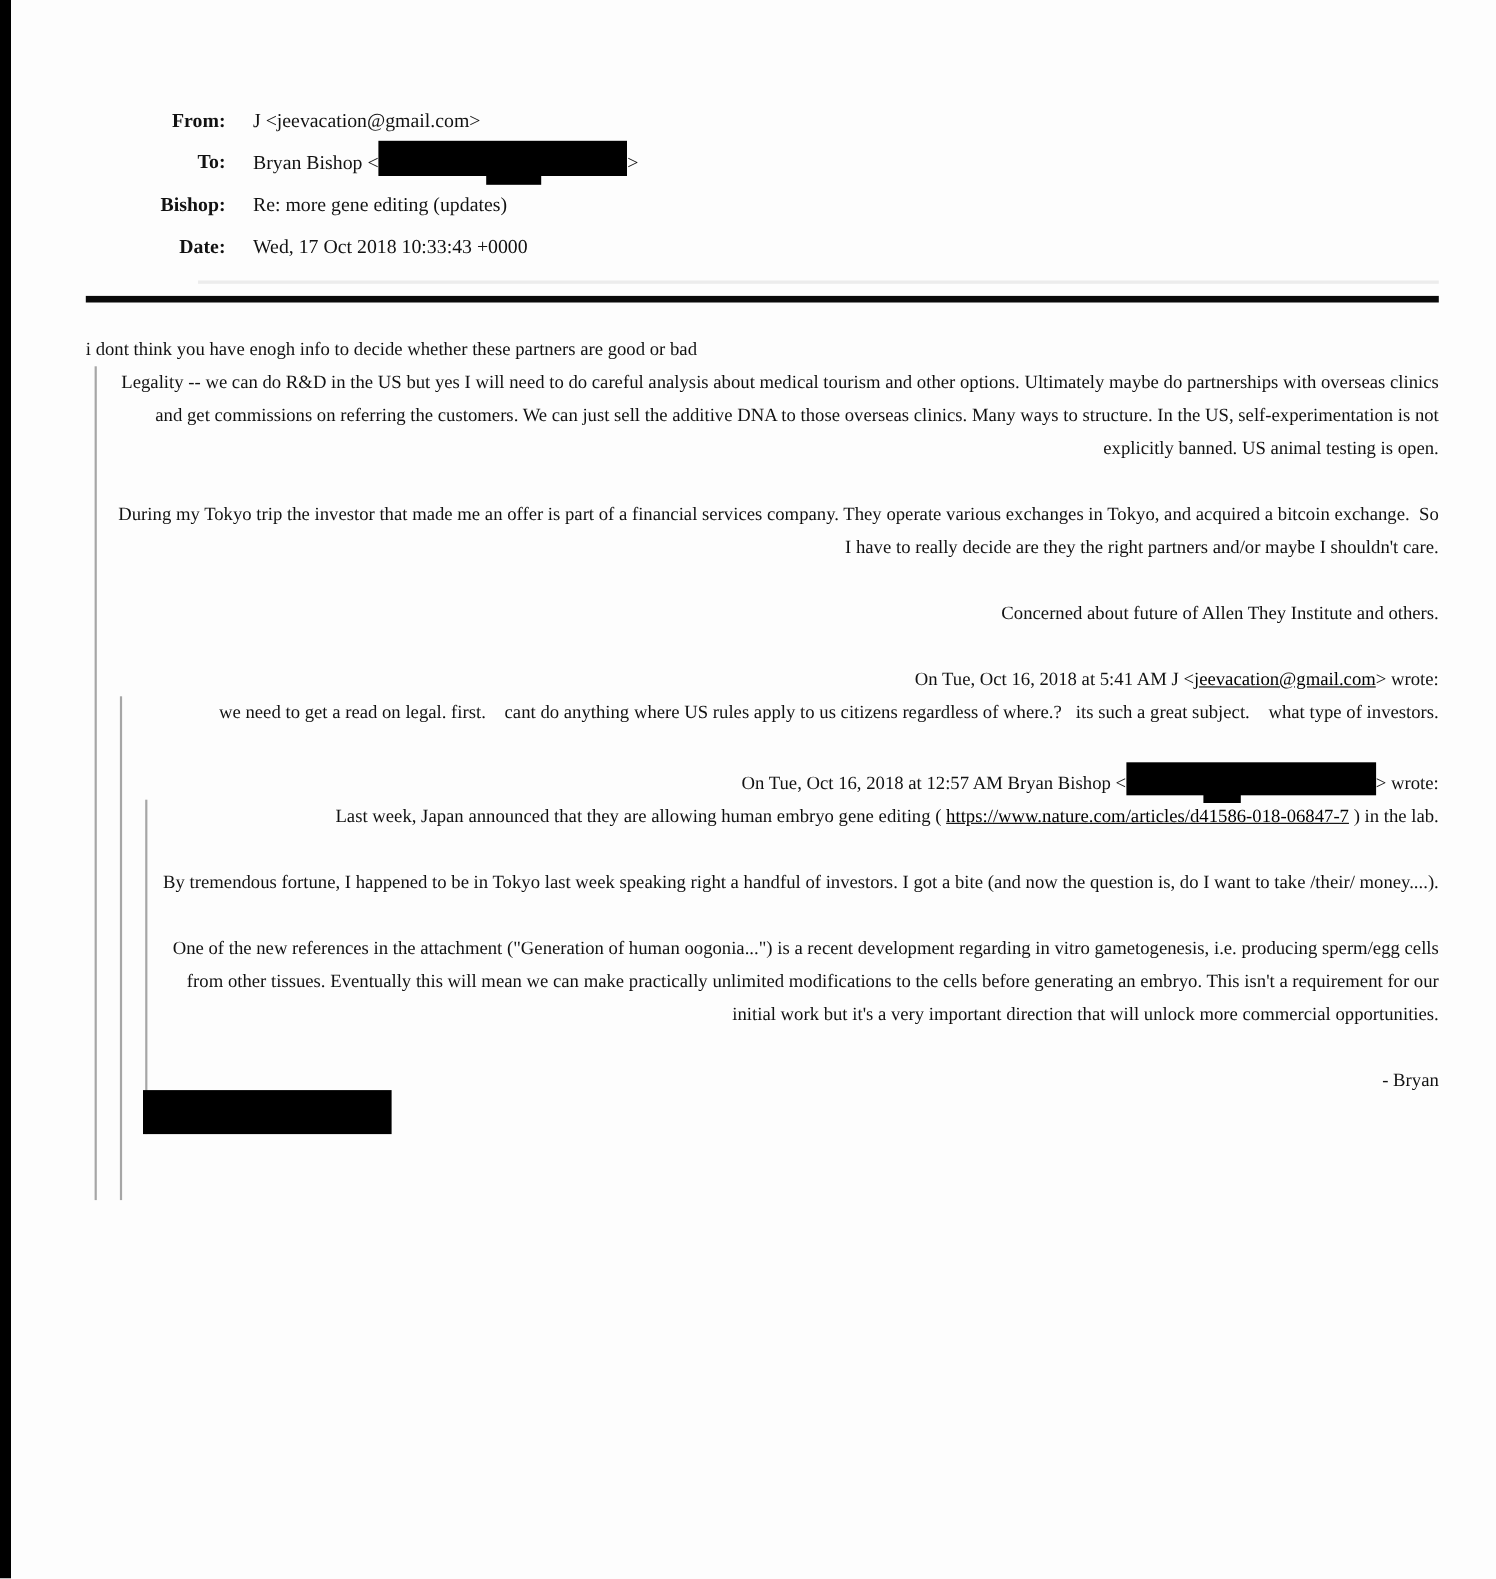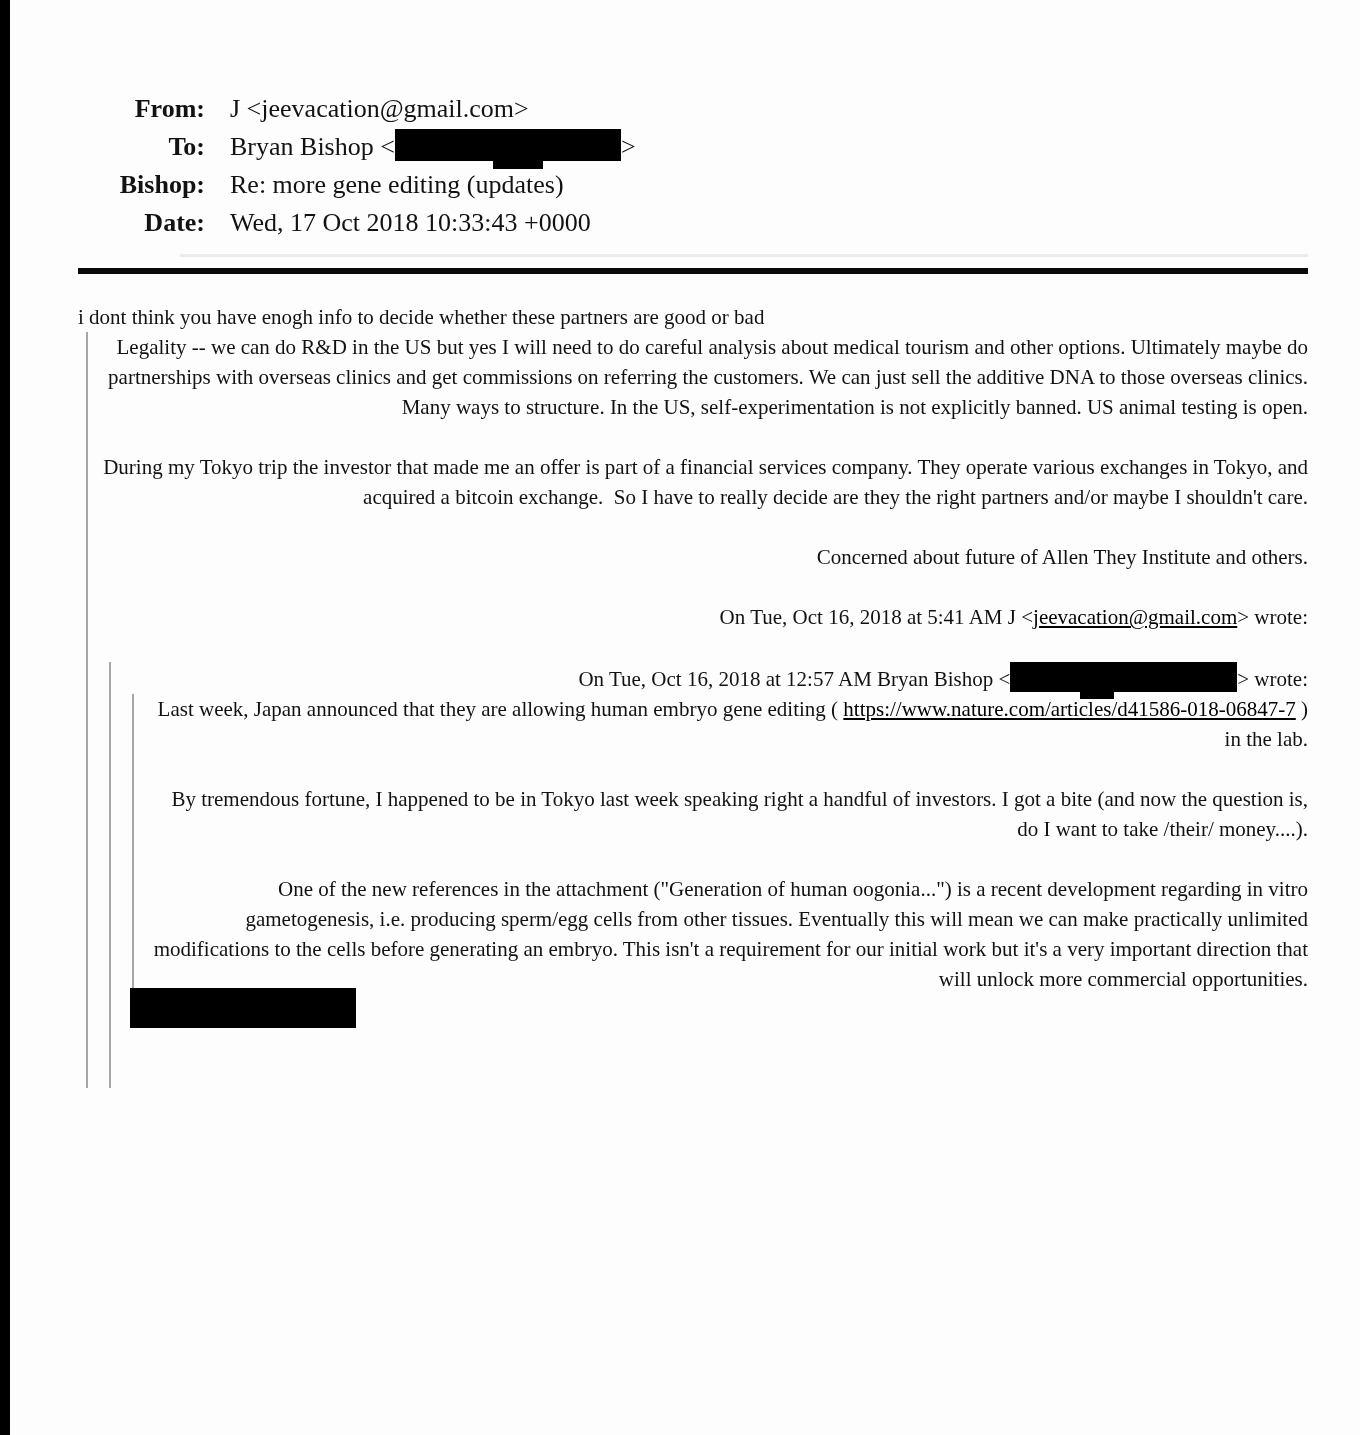--- a/index.html
+++ b/index.html
@@ -22,21 +22,21 @@
     background: #000;
   }
   .page {
     padding: 90px 52px 0 78px;
   }
   
   .mail-header { }
   .h-row {
     display: flex;
     line-height: 38px;
-    font-size: 26px;
+    font-size: 18px;
   }
   .h-label {
     width: 127px;
     text-align: right;
     font-weight: bold;
     flex: 0 0 auto;
     white-space: pre-wrap;
   }
   .h-value {
     margin-left: 25px;
@@ -69,21 +69,21 @@
     background: #ececec;
     margin: 12px 0 0 102px;
   }
   .separator-rule {
     height: 6px;
     background: #0a0a0a;
     margin: 11px 0 0 0;
   }
   
   .email-body {
-    font-size: 21px;
+    font-size: 17px;
     line-height: 30px;
   }
   .email-body p {
     margin: 30px 0 0 0;
     white-space: pre-wrap;
   }
   p.first { margin-top: 0; }
   .intro { margin-top: 28px !important; }
   blockquote {
     margin: 0 0 0 8px;
@@ -138,27 +138,29 @@
 
 
     <blockquote>
       <p class="first">Legality -- we can do R&amp;D in the US but yes I will need to do careful analysis about medical tourism and other options. Ultimately maybe do partnerships with overseas clinics and get commissions on referring the customers. We can just sell the additive DNA to those overseas clinics. Many ways to structure. In the US, self-experimentation is not explicitly banned. US animal testing is open.</p>
       <p>During my Tokyo trip the investor that made me an offer is part of a financial services company. They operate various exchanges in Tokyo, and acquired a bitcoin exchange.  So I have to really decide are they the right partners and/or maybe I shouldn't care.</p>
       <p>Concerned about future of Allen They Institute and others.</p>
 
       <p><span>On Tue, Oct 16, 2018 at 5:41 AM J &lt;</span><a href="#" class="mail-link">jeevacation@gmail.com</a><span>&gt; wrote:</span></p>
 
       <blockquote>
+        <p class="first">we need to get a read on legal. first.    cant do anything where US rules apply to us citizens regardless of where.?   its such a great subject.    what type of investors.</p>
 
         <p><span>On Tue, Oct 16, 2018 at 12:57 AM Bryan Bishop &lt;</span><span class="inline-redaction attr3-bar"><span class="blob"></span></span><span>&gt; wrote:</span></p>
 
         <blockquote>
           <p class="first"><span>Last week, Japan announced that they are allowing human embryo gene editing ( </span><a href="#" class="mail-link">https://www.nature.com/articles/d41586-018-06847-7</a><span> ) in the lab.</span></p>
           <p>By tremendous fortune, I happened to be in Tokyo last week speaking right a handful of investors. I got a bite (and now the question is, do I want to take /their/ money....).</p>
           <p>One of the new references in the attachment ("Generation of human oogonia...") is a recent development regarding in vitro gametogenesis, i.e. producing sperm/egg cells from other tissues. Eventually this will mean we can make practically unlimited modifications to the cells before generating an embryo. This isn't a requirement for our initial work but it's a very important direction that will unlock more commercial opportunities.</p>
+          <p>- Bryan</p>
           <div class="sig-redaction"></div>
         </blockquote>
 
         <div class="tail-spacer"></div>
       </blockquote>
     </blockquote>
 
   </div>
 </div>
 

